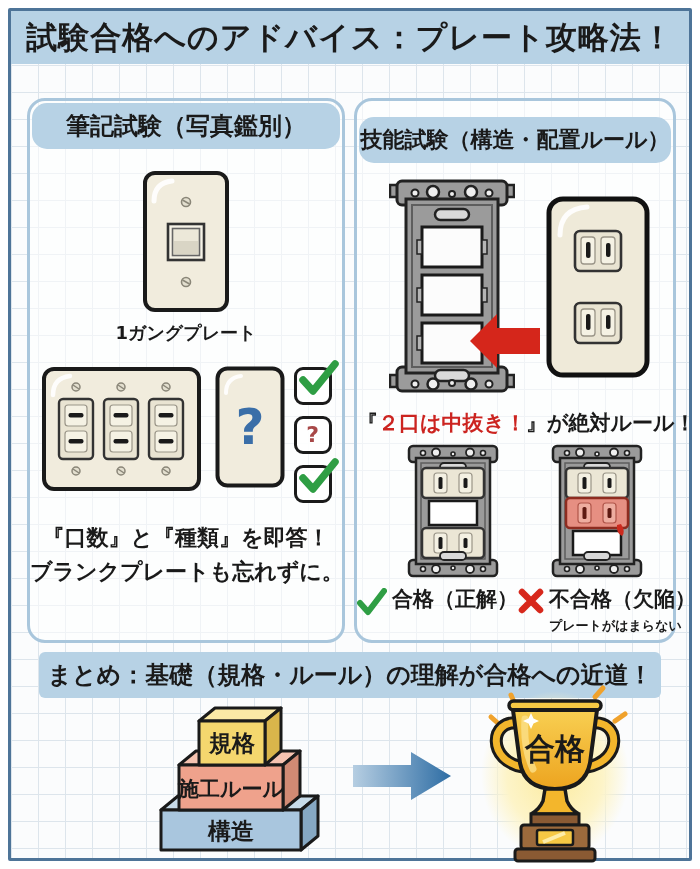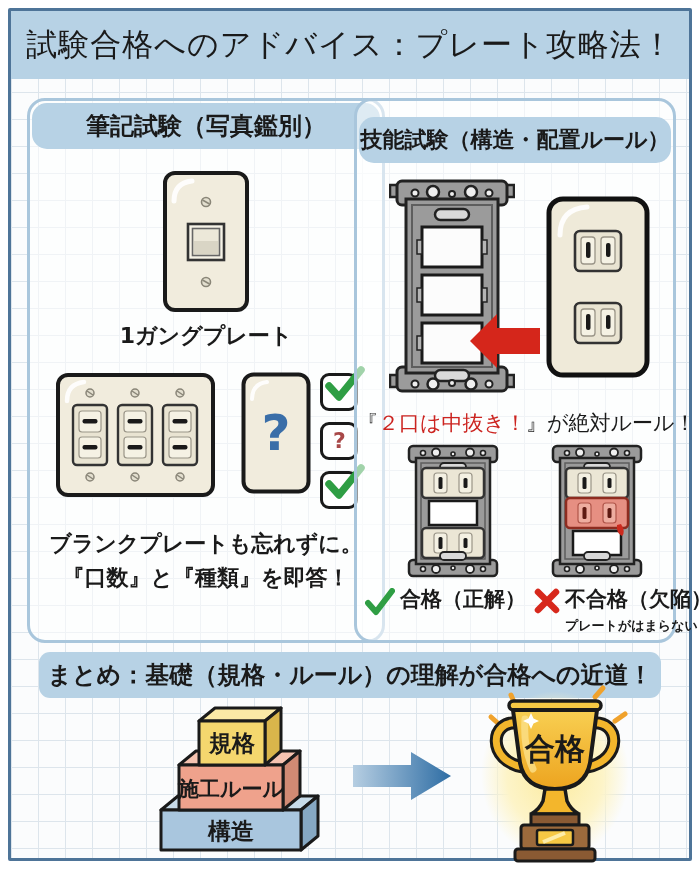--- a/index.html
+++ b/index.html
@@ -9,72 +9,72 @@
   }
   .frame{
     position:absolute;inset:8px;border:3px solid #4e7498;border-radius:2px;
     background-color:#fbfcfd;
     background-image:
       linear-gradient(#dde5ec 1px,transparent 1px),
       linear-gradient(90deg,#dde5ec 1px,transparent 1px);
     background-size:27px 27px;
   }
   .title-banner{
-    position:absolute;left:0;top:0;right:0;height:68px;background:#b7d2e5;
+    position:absolute;left:0;top:0;right:0;height:53px;background:#b7d2e5;
     display:flex;align-items:center;justify-content:center;
-    font-size:31px;font-weight:normal;letter-spacing:1px;white-space:nowrap;
+    font-size:31px;font-weight:bold;letter-spacing:1px;white-space:nowrap;
   }
   .panel{
     position:absolute;top:87px;height:545px;border:3px solid #a9c6dc;border-radius:18px;
     background:rgba(255,255,255,0.55);box-sizing:border-box;
   }
-  .panel.left{left:16px;width:358px;}
+  .panel.left{left:16px;width:318px;}
   .panel.right{left:343px;width:322px;}
   .panel-header{
     margin:2px;height:46px;border-radius:15px;background:#b7d2e5;
     display:flex;align-items:center;justify-content:center;
     font-weight:bold;white-space:nowrap;
   }
   .panel.left  .panel-header{font-size:24px;}
   .panel.right .panel-header{font-size:22px;margin-top:16px;}
 
   
   .plates-row1{display:flex;justify-content:space-evenly;align-items:flex-end;padding-top:18px;}
   .plates-row2{display:flex;justify-content:space-evenly;align-items:flex-start;margin-top:20px;}
   .plate-col{display:flex;flex-direction:column;align-items:center;}
-  .plate-label{margin-top:7px;font-size:22px;font-weight:bold;white-space:nowrap;}
+  .plate-label{margin-top:7px;font-size:18px;font-weight:bold;white-space:nowrap;}
   .blank-group{display:flex;align-items:flex-start;}
   .checkbox-stack{display:flex;flex-direction:column;gap:11px;margin-left:8px;margin-top:2px;}
   .checkbox{position:relative;width:32px;height:32px;border:3px solid #1a1a1a;border-radius:9px;
     background:rgba(255,255,255,0.85);display:flex;align-items:center;justify-content:center;}
   .checkbox svg{position:absolute;top:-11px;left:-2px;width:44px;height:40px;}
   .q-mark{font-size:22px;font-weight:bold;color:#a84848;line-height:1;}
   .note{margin-top:18px;text-align:center;font-size:22px;font-weight:bold;line-height:1.55;white-space:nowrap;}
 
   
   .demo-area{position:relative;height:240px;}
   .demo-frame{position:absolute;left:32px;top:12px;width:126px;height:218px;}
   .demo-arrow{position:absolute;left:112px;top:146px;width:72px;height:60px;}
   .demo-plate{position:absolute;left:188px;top:30px;width:106px;height:184px;}
-  .rule-line{margin-top:4px;text-align:center;font-size:21px;font-weight:normal;white-space:nowrap;}
+  .rule-line{margin-top:4px;text-align:center;font-size:21px;font-weight:bold;white-space:nowrap;}
   .rule-red{color:#cc2420;}
   .verdict-area{position:relative;height:148px;}
   .verdict-frame{position:absolute;top:6px;width:100px;height:136px;}
   .verdict-frame.pass{left:46px;}
   .verdict-frame.fail{left:190px;}
   .verdict-labels{display:flex;margin-top:2px;}
-  .verdict-cell{flex:1;display:flex;align-items:flex-start;justify-content:center;gap:5px;padding-left:8px;}
+  .verdict-cell{flex:1;display:flex;align-items:flex-start;justify-content:center;gap:5px;}
   .verdict-cell .txt{font-size:21px;font-weight:bold;white-space:nowrap;line-height:1.15;}
   .verdict-cell .sub{font-size:13px;font-weight:bold;white-space:nowrap;}
   .verdict-cell svg{flex:none;margin-top:1px;}
 
   
   .summary-banner{
     position:absolute;left:28px;top:641px;width:622px;height:46px;background:#b7d2e5;
-    border-radius:11px;display:flex;align-items:center;justify-content:center;
+    border-radius:6px;display:flex;align-items:center;justify-content:center;
     font-size:24px;font-weight:bold;white-space:nowrap;
   }
   .pyramid{position:absolute;left:140px;top:692px;width:176px;height:152px;}
   .blue-arrow{position:absolute;left:342px;top:738px;width:100px;height:54px;}
   .trophy{position:absolute;left:462px;top:672px;width:164px;height:182px;}
   svg text{font-family:"DejaVu Sans",sans-serif;}
 </style>
 </head>
 <body>
 
@@ -171,22 +171,22 @@
                 <svg viewBox="0 0 44 40">
                   <path d="M8 21 L18 32 L40 5" stroke="#2f9e44" stroke-width="7.5" fill="none" stroke-linecap="round" stroke-linejoin="round"></path>
                 </svg>
               </div>
             </div>
           </div>
         </div>
       </div>
 
       <div class="note">
+        <div>『口数』と『種類』を即答！</div>
         <div>ブランクプレートも忘れずに。</div>
-        <div>『口数』と『種類』を即答！</div>
       </div>
     </div>
 
     <div class="panel right">
       <div class="panel-header">
         <span>技能試験（構造・配置ルール）</span>
       </div>
 
       <div class="demo-area">
         <svg class="demo-frame" viewBox="0 0 126 218">

